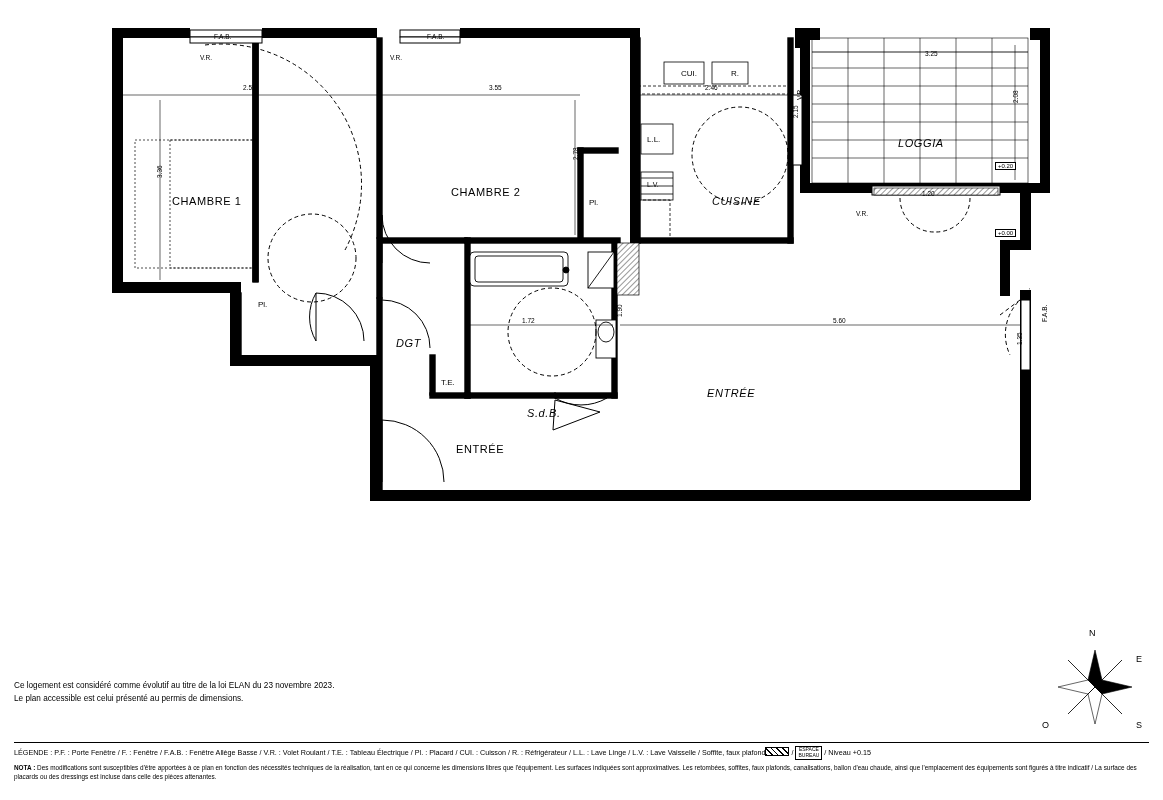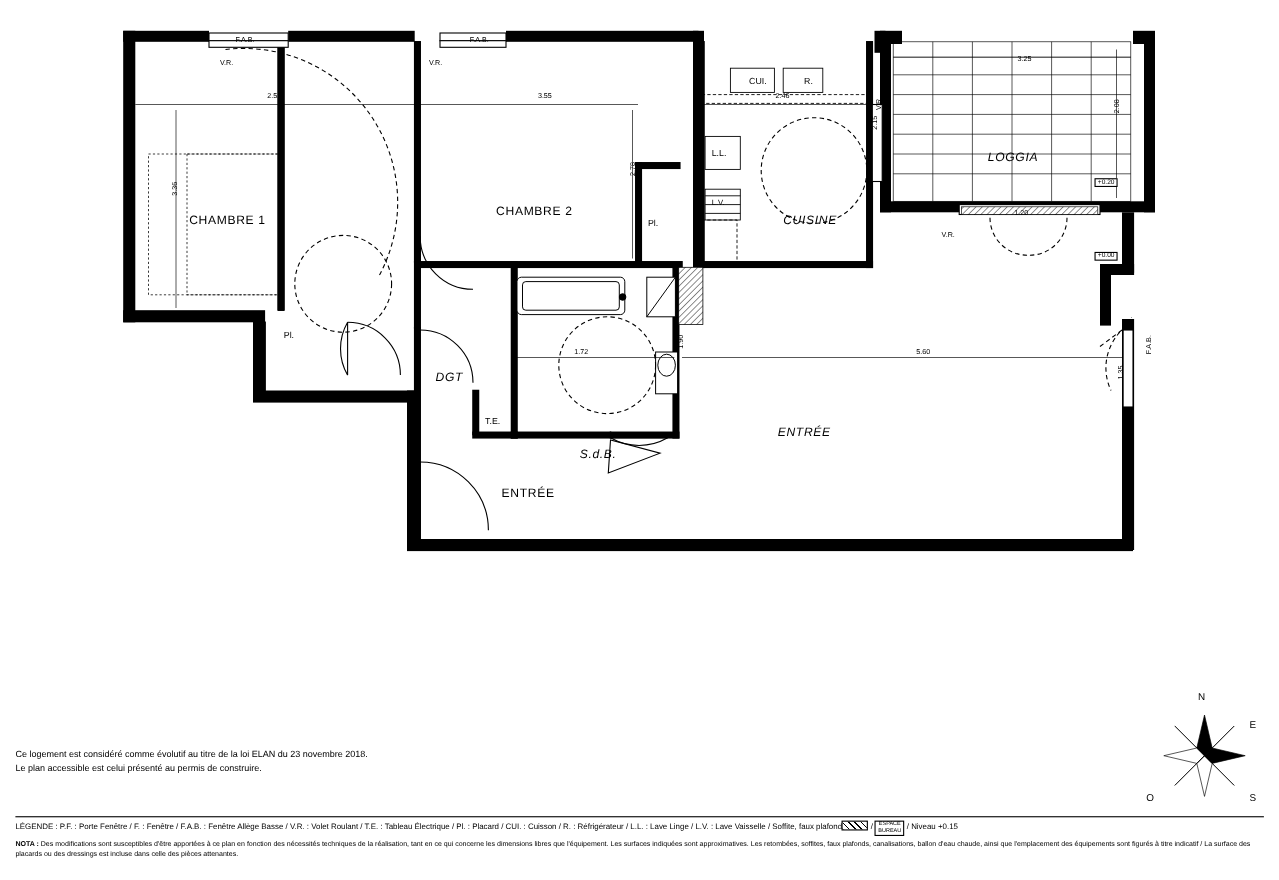--- a/index.html
+++ b/index.html
@@ -252,22 +252,22 @@
 <div class="lbl dim" style="left:925px;top:50px;">3.25</div>
 <div class="lbl dim vrot" style="left:1012px;top:103px;">2.08</div>
 <div class="lbl dim" style="left:833px;top:317px;">5.60</div>
 <div class="lbl dim" style="left:522px;top:317px;">1.72</div>
 <div class="lbl dim vrot" style="left:616px;top:317px;">1.90</div>
 <div class="lbl dim vrot" style="left:792px;top:118px;">2.15</div>
 <div class="lbl dim" style="left:922px;top:190px;">1.20</div>
 <div class="lbl dim vrot" style="left:1016px;top:345px;">1.35</div>
 
 <div class="notes">
-  <div>Ce logement est considéré comme évolutif au titre de la loi ELAN du 23 novembre 2018.</div>
-  <div>Le plan accessible est celui présenté au permis de construire.</div>
+  <div>Ce logement est considéré comme évolutif au titre de la loi ELAN du 23 novembre 2023.</div>
+  <div>Le plan accessible est celui présenté au permis de dimensions.</div>
 </div>
 
 <div class="legendbox">
   <div class="legline">
     <b>LÉGENDE :</b><span> P.F. : Porte Fenêtre / F. : Fenêtre / F.A.B. : Fenêtre Allège Basse / V.R. : Volet Roulant / T.E. : Tableau Électrique / Pl. : Placard / CUI. : Cuisson / R. : Réfrigérateur / L.L. : Lave Linge / L.V. : Lave Vaisselle / Soffite, faux plafond</span><span class="hatchbox"></span><span> / </span><span class="bureaubox"><span>ESPACE</span><br><span>BUREAU</span></span><span> / Niveau   +0.15</span>
   </div>
   <div class="nota">
     <b>NOTA :</b><span> Des modifications sont susceptibles d'être apportées à ce plan en fonction des nécessités techniques de la réalisation, tant en ce qui concerne les dimensions libres que l'équipement. Les surfaces indiquées sont approximatives. Les retombées, soffites, faux plafonds, canalisations, ballon d'eau chaude, ainsi que l'emplacement des équipements sont figurés à titre indicatif / La surface des placards ou des dressings est incluse dans celle des pièces attenantes.</span>
   </div>
 </div>

